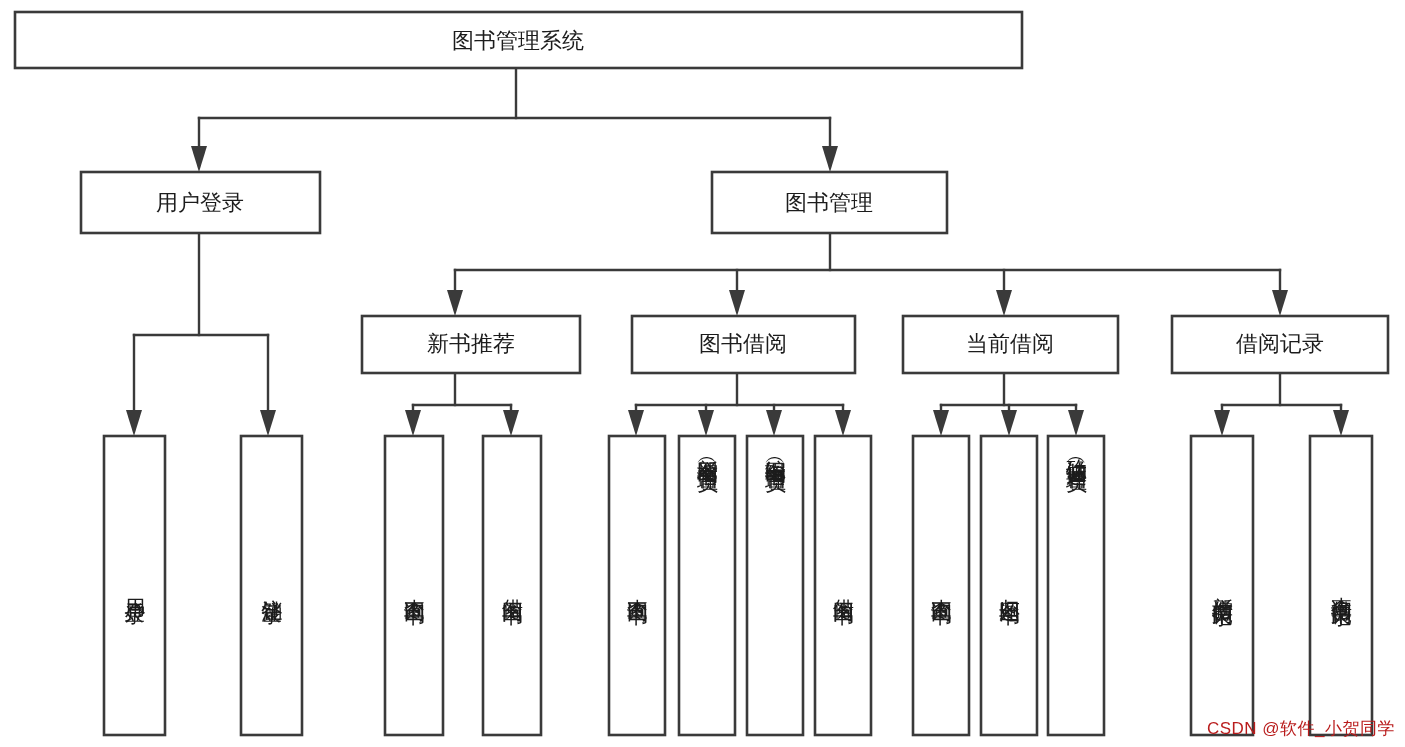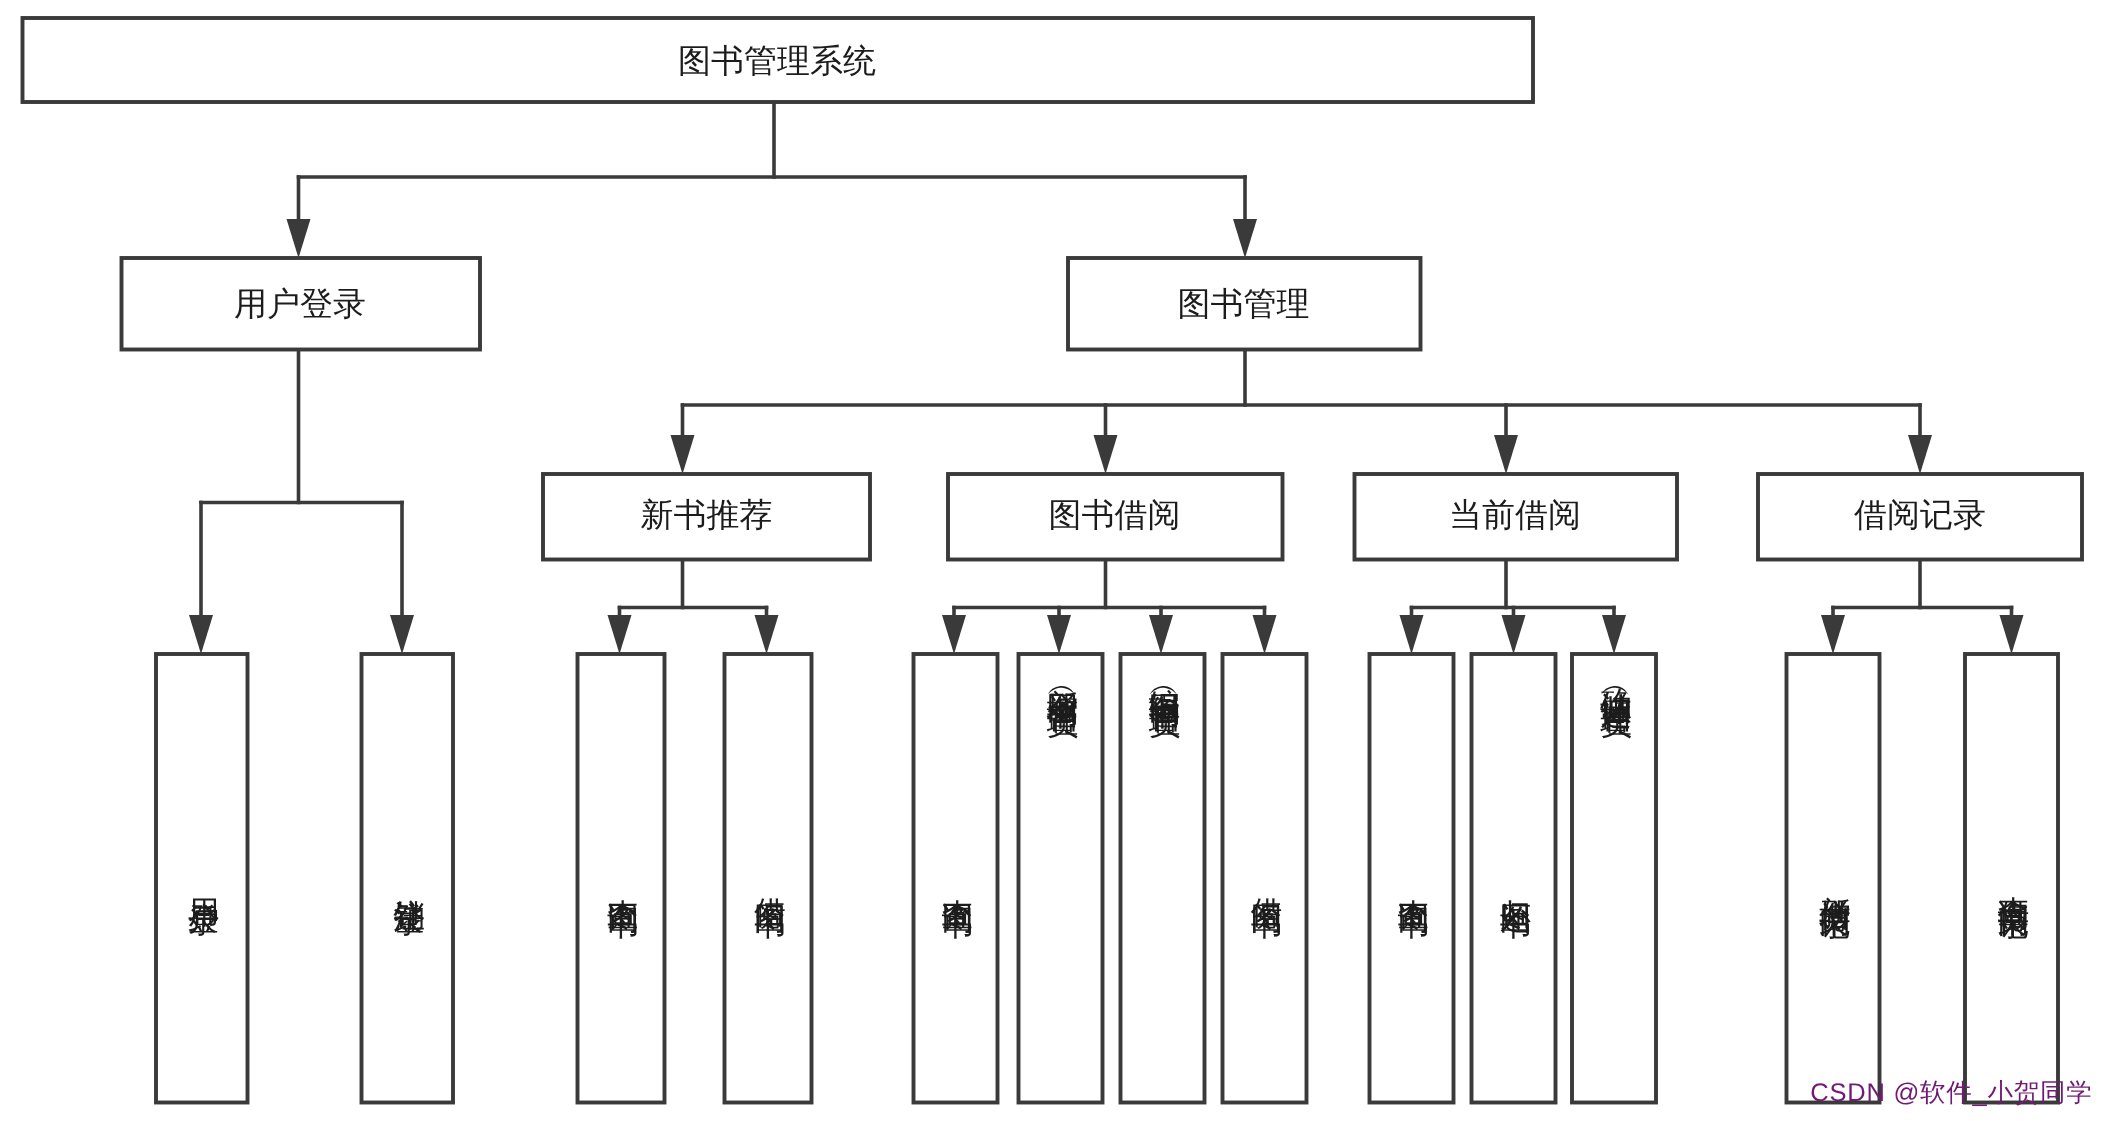--- a/index.html
+++ b/index.html
@@ -66,21 +66,21 @@
     color: #1c1c1c;
     white-space: nowrap;
     text-align: center;
   }
   .watermark {
     position: absolute;
     right: 10px;
     bottom: 6px;
     font-family: "Liberation Sans", "DejaVu Sans", sans-serif;
     font-size: 17px;
-    color: #701a75;
+    color: #b91c1c;
     letter-spacing: 0.5px;
     white-space: nowrap;
     user-select: none;
   }
 </style>
 </head>
 <body>
 
 <div id="diagram-root">
 

